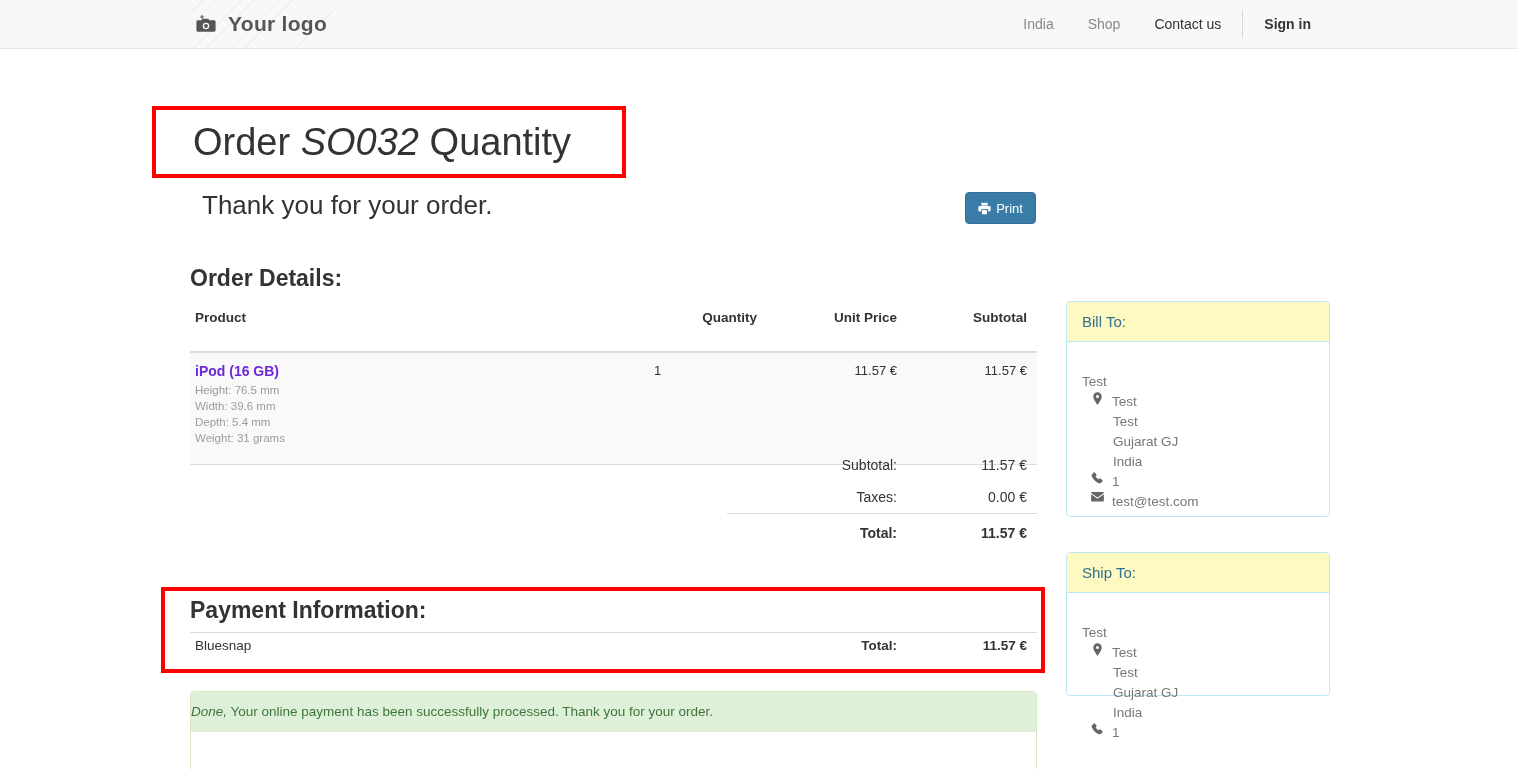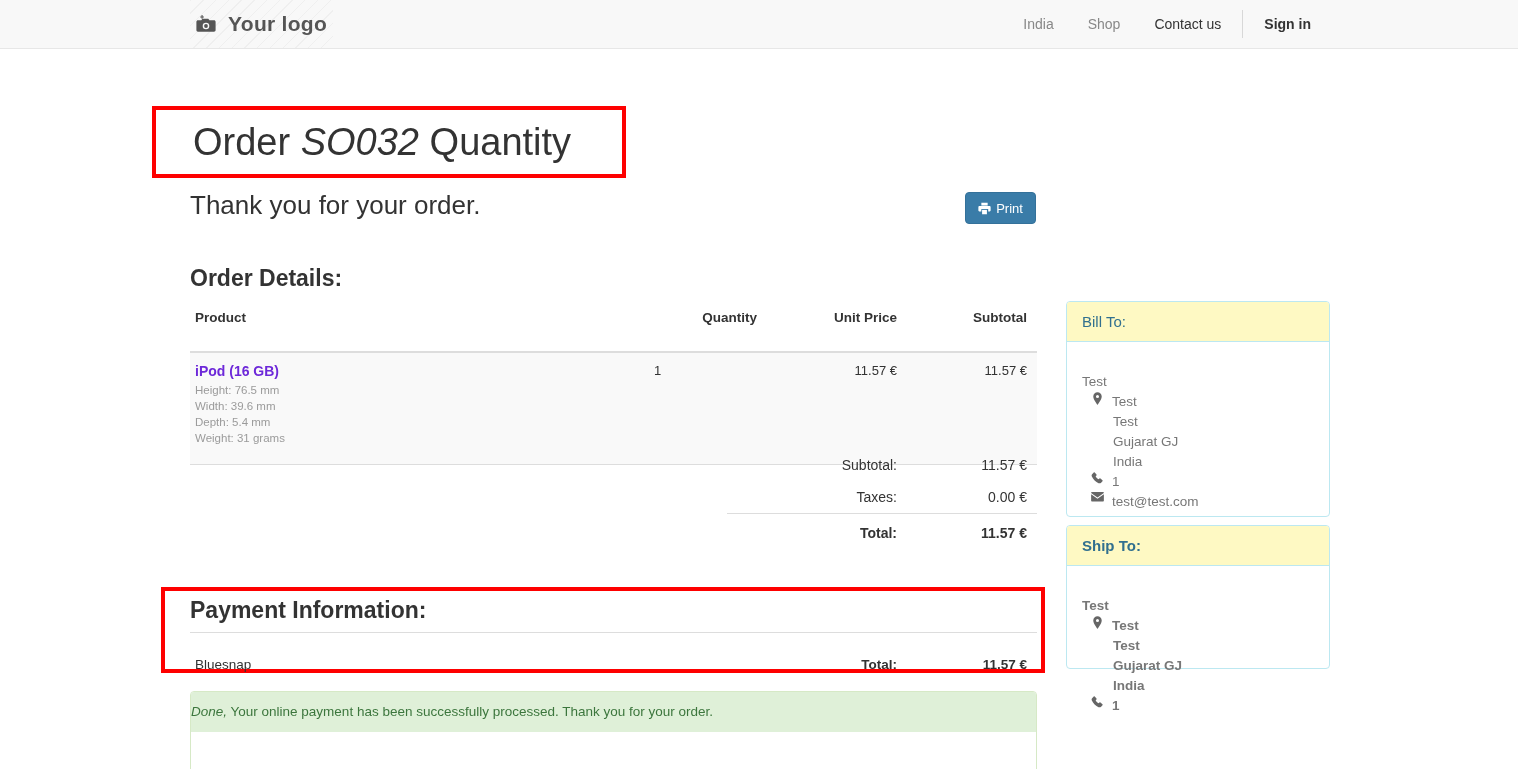--- a/index.html
+++ b/index.html
@@ -107,21 +107,21 @@
     border: 4px solid #fe0000;
     box-sizing: border-box;
     display: flex;
     align-items: center;
     padding-left: 37px;
     background: transparent;
   }
 
   .thanks {
     position: absolute;
-    left: 190px;
+    left: 202px;
     top: 141px;
     font-size: 26px;
     color: #333333;
     font-weight: normal;
   }
 
   .print-btn {
     position: absolute;
     left: 965px;
     top: 143px;
@@ -232,21 +232,21 @@
   }
   .payment-table {
     position: absolute;
     left: 190px;
     top: 583px;
     width: 847px;
     border-collapse: collapse;
     font-size: 13.5px;
   }
   .payment-table td {
-    padding: 24px 10px;
+    padding: 5px 10px;
     border-top: 1px solid #dddddd;
     text-align: right;
     color: #333333;
   }
   .payment-table td.acq { text-align: left; padding-left: 5px; }
   .payment-table td.ptot-lbl { font-weight: bold; width: 160px; }
   .payment-table td.ptot-val { font-weight: bold; width: 110px; }
 
   
   .alert-wrap {
@@ -273,21 +273,21 @@
   
   .panel {
     position: absolute;
     width: 264px;
     border: 1px solid #bce8f1;
     border-radius: 4px;
     background: #ffffff;
     box-sizing: border-box;
   }
   .panel-bill { left: 1066px; top: 252px; height: 216px; }
-  .panel-ship { left: 1066px; top: 476px; height: 144px; font-weight: bold; }
+  .panel-ship { left: 1066px; top: 503px; height: 144px; }
   .panel-head {
     background: #fef9c3;
     color: #31708f;
     font-size: 15px;
     padding: 11px 15px;
     border-bottom: 1px solid #bce8f1;
     border-radius: 3px 3px 0 0;
   }
   .panel-body {
     padding: 30px 15px 14px 15px;

